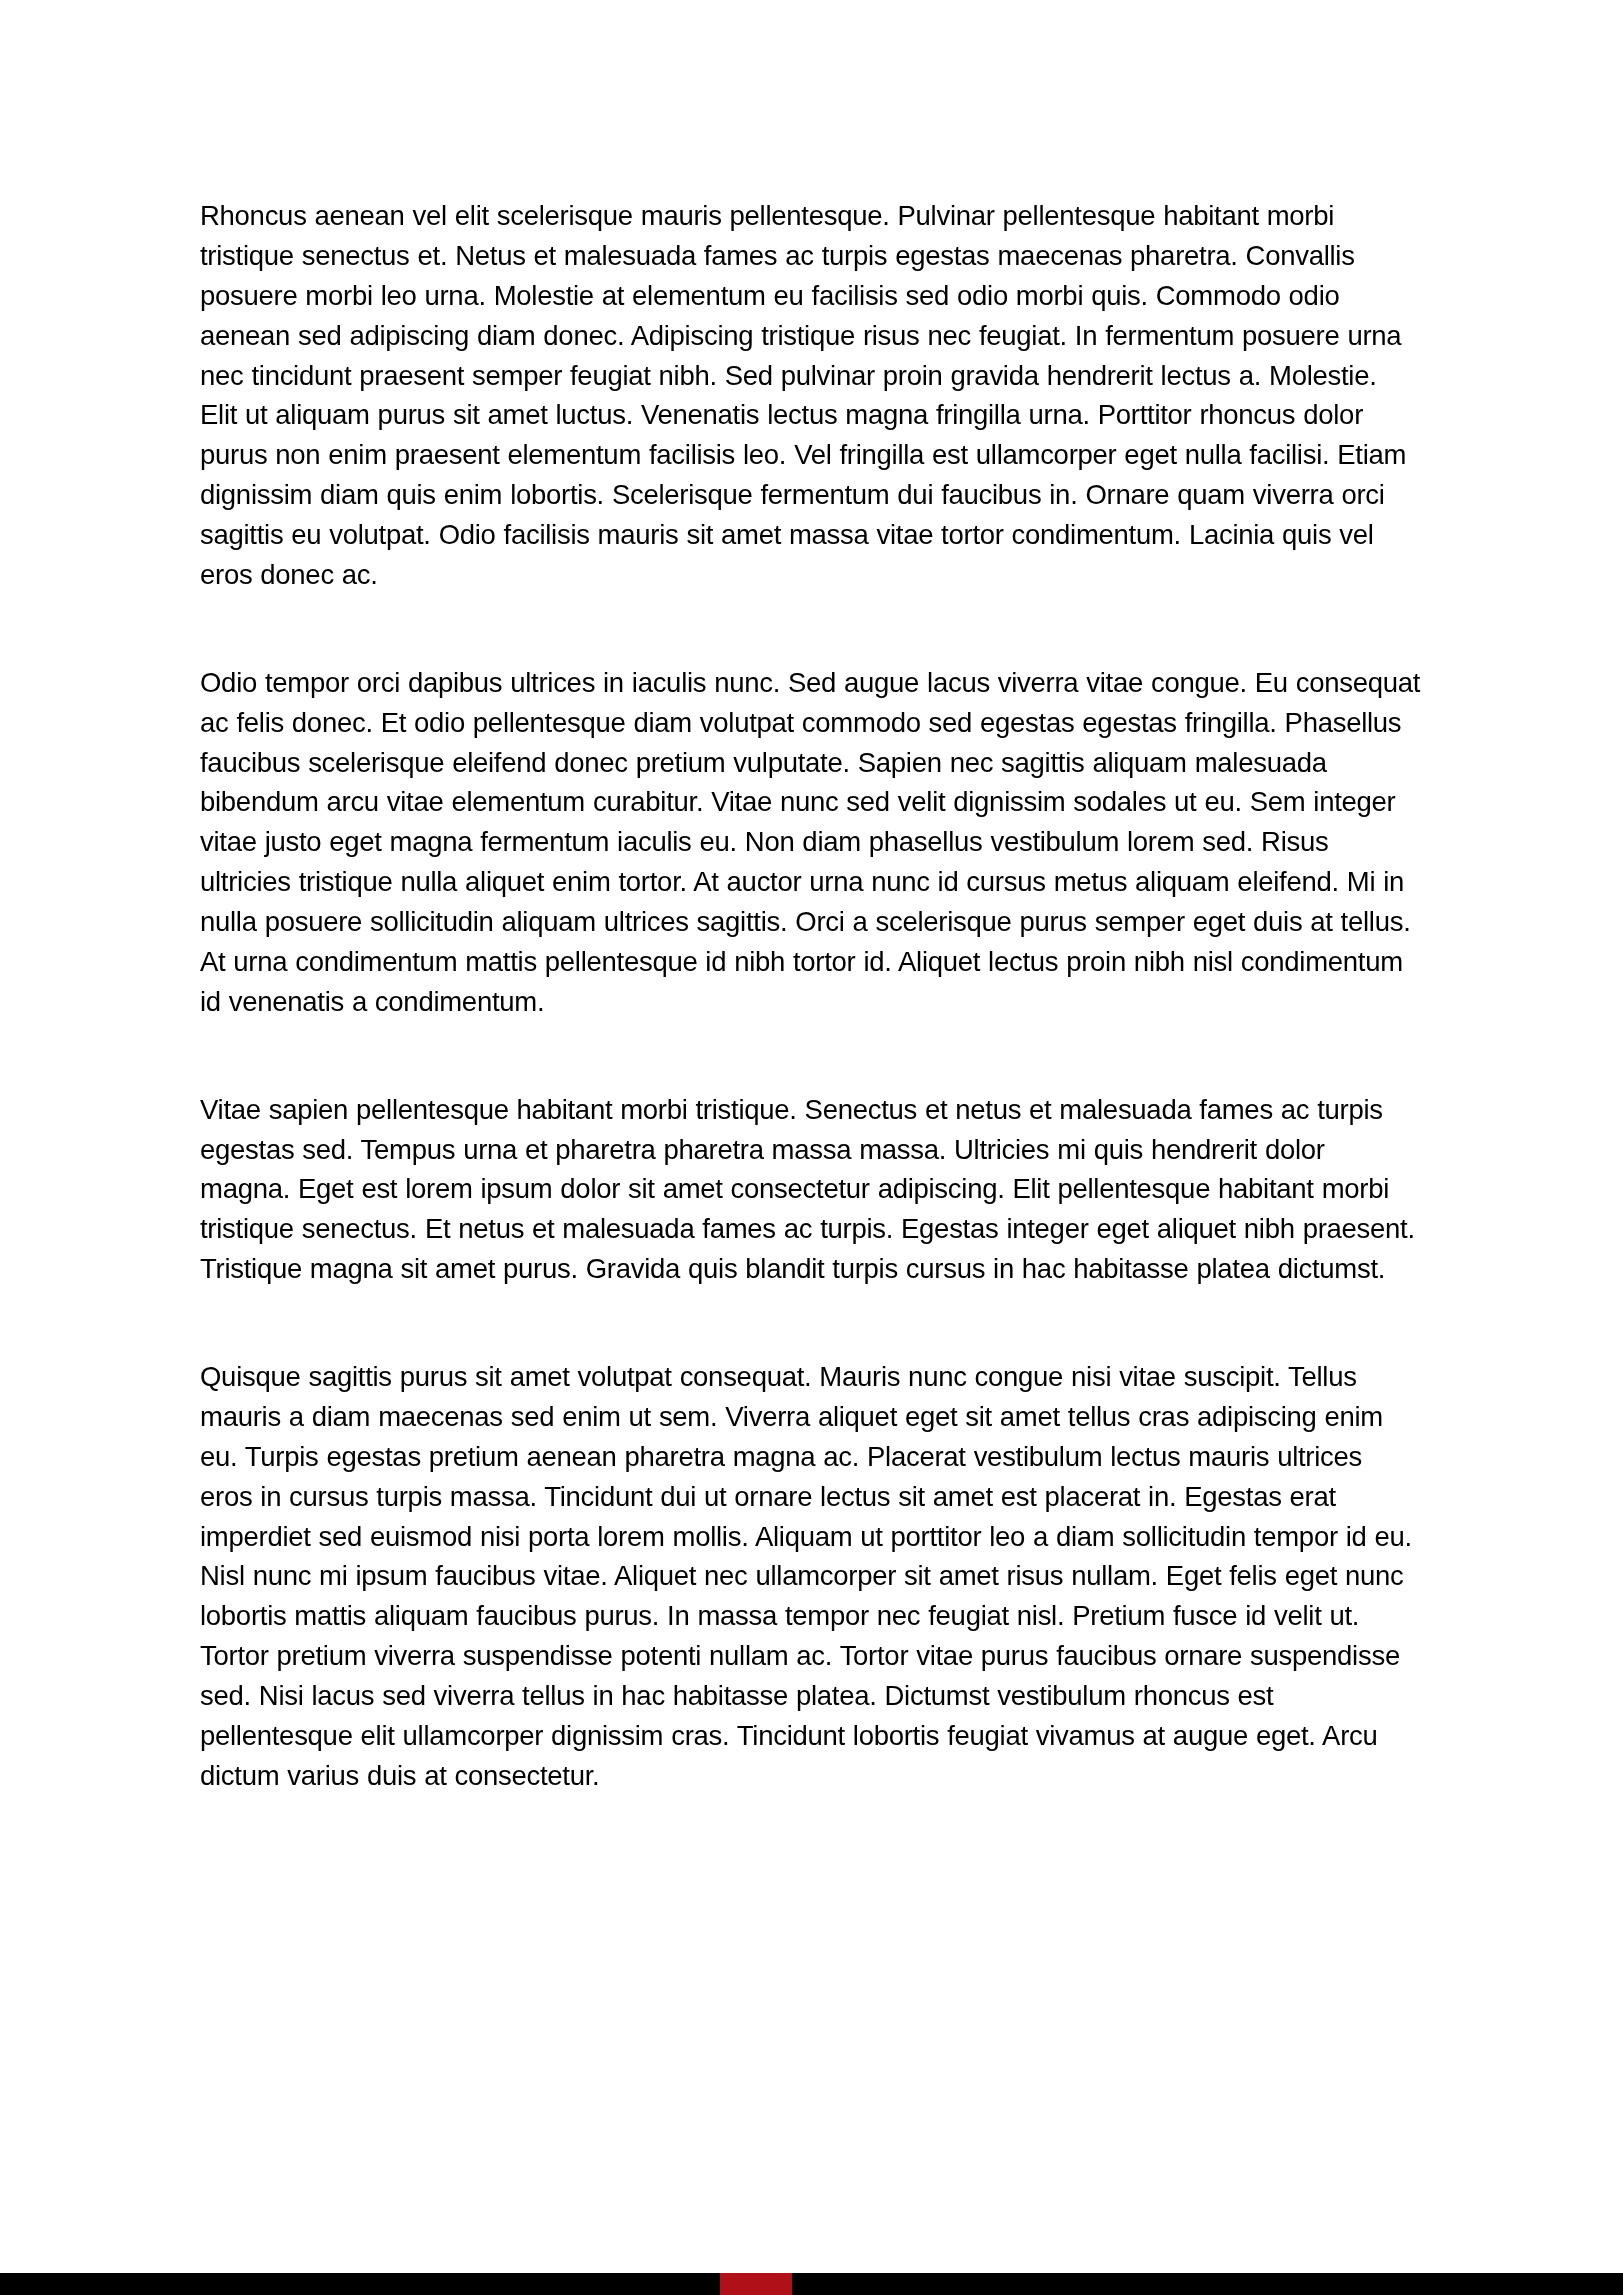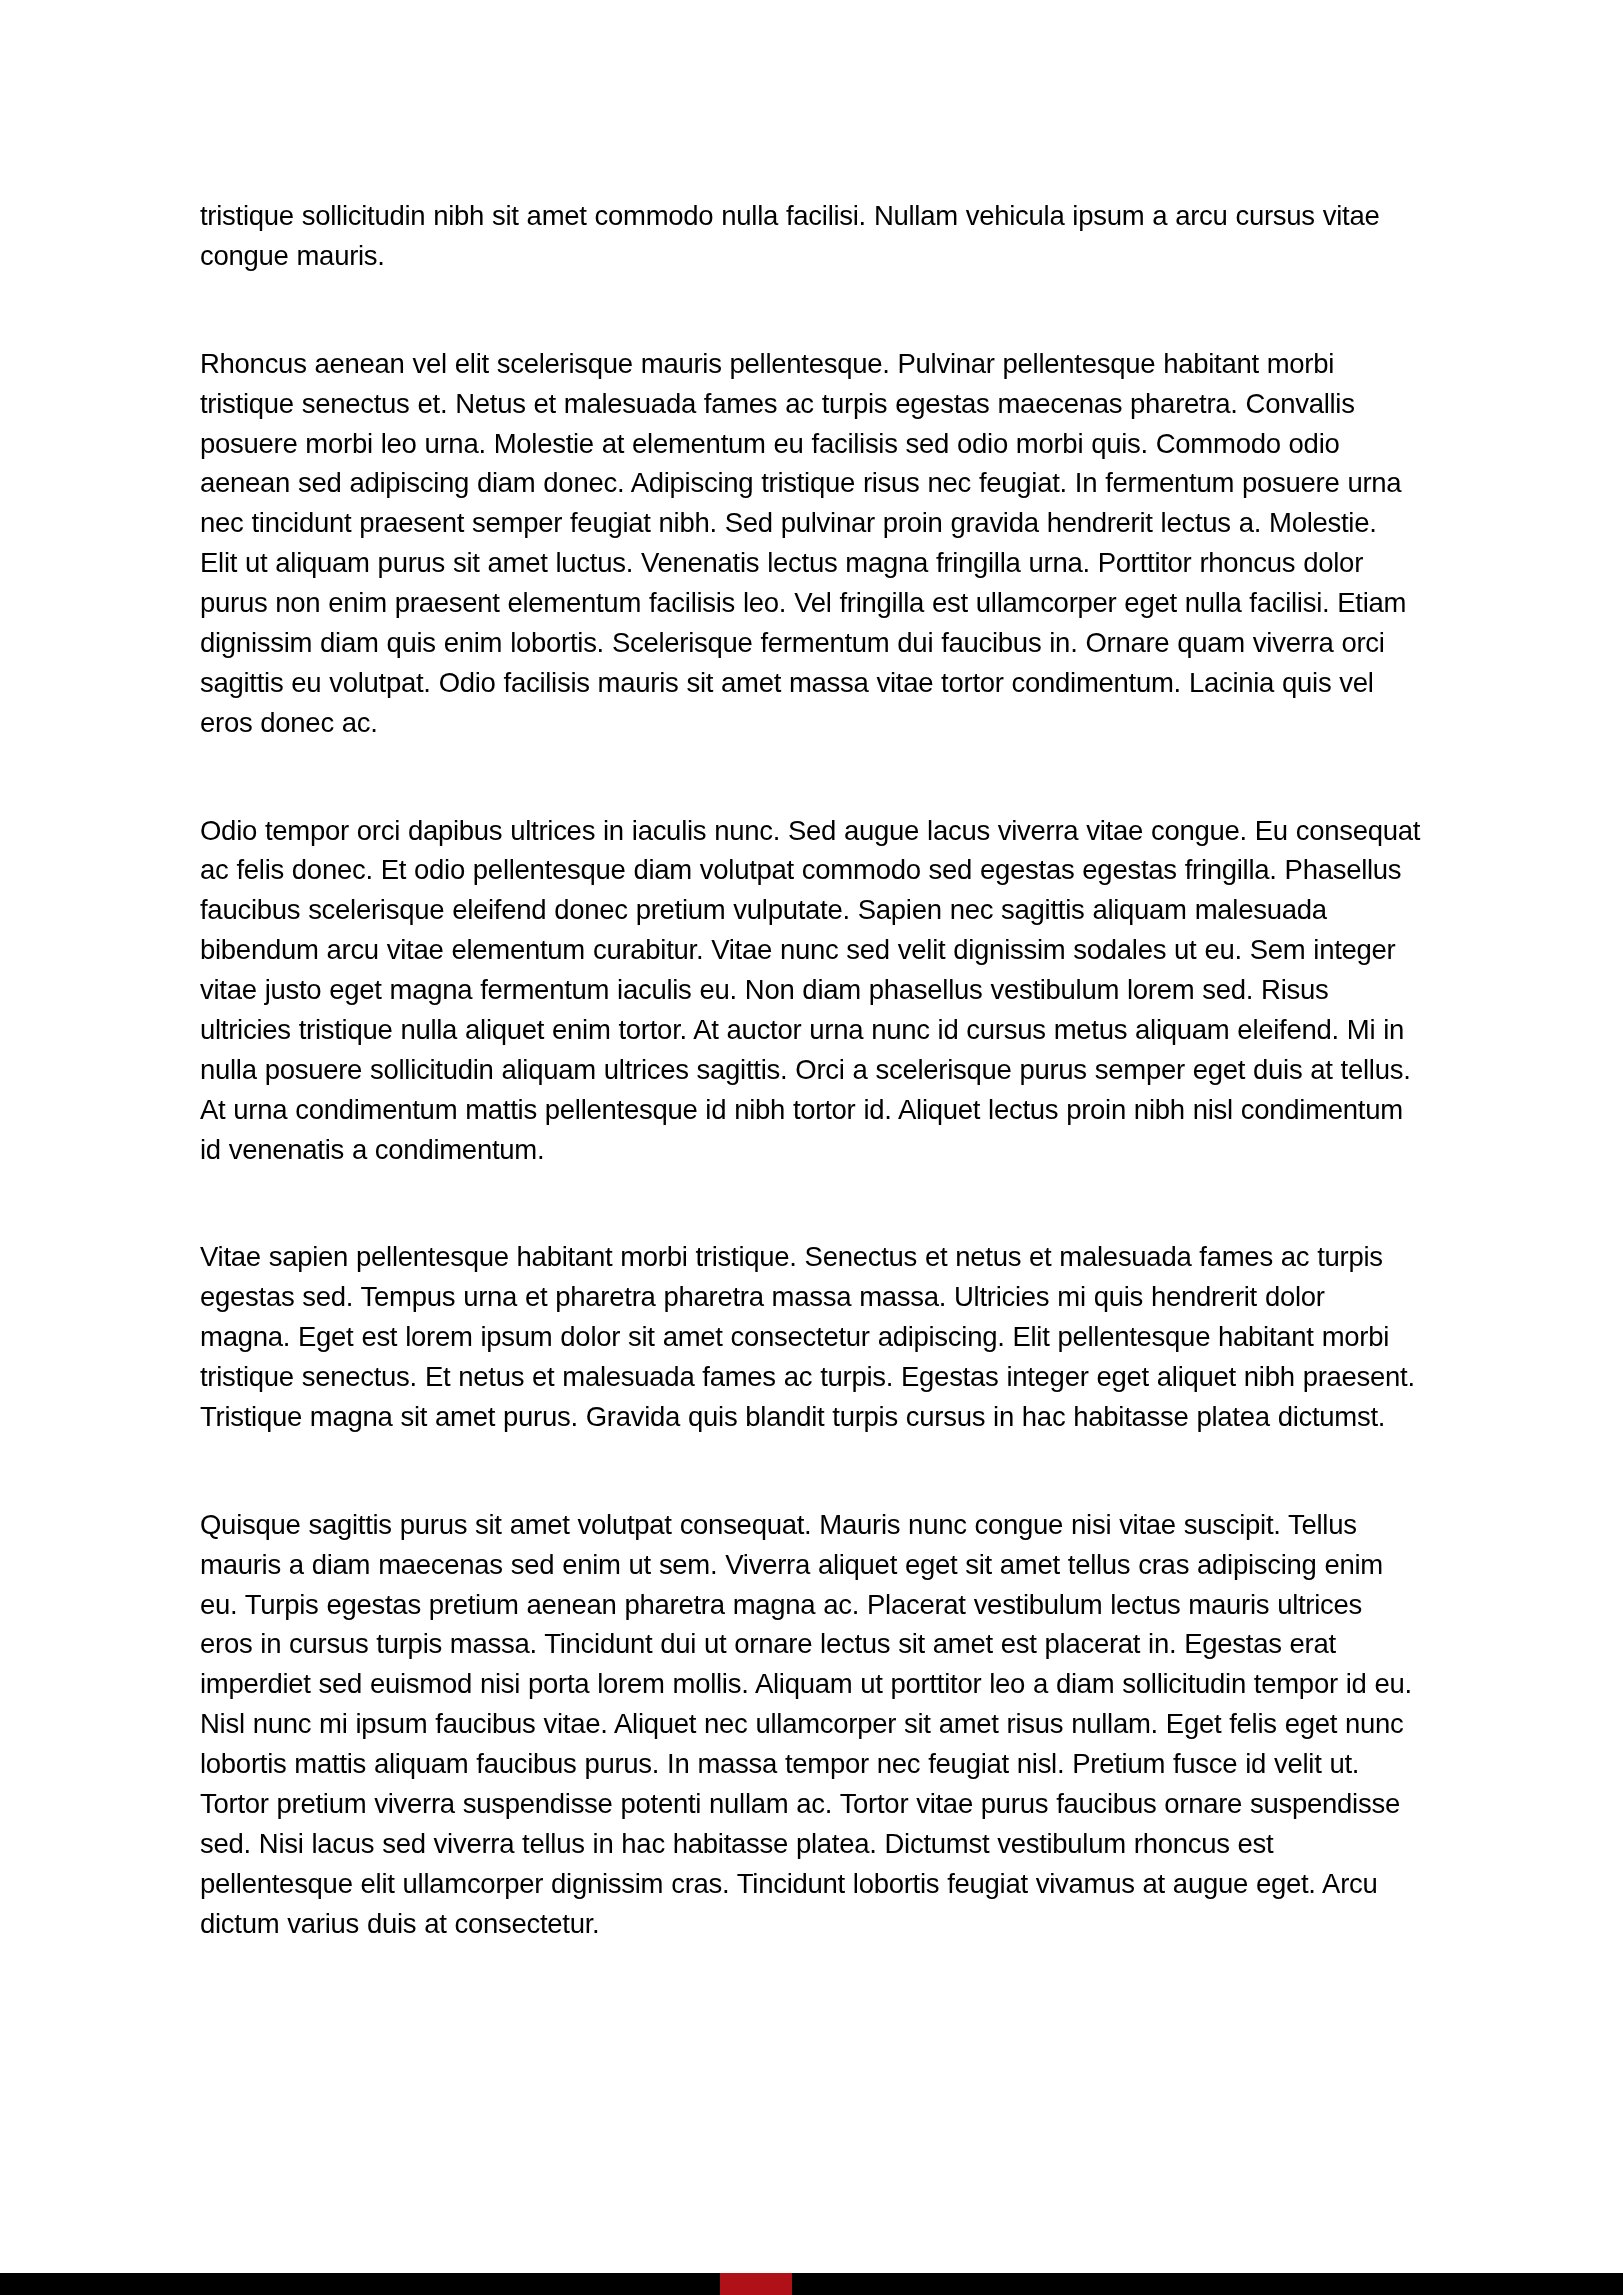--- a/index.html
+++ b/index.html
@@ -58,21 +58,20 @@
     top: 0;
     bottom: 0;
     background: var(--accent);
   }
 </style>
 </head>
 <body>
 
 <div class="page">
   <div class="content">
-      <p class="para">tristique sollicitudin nibh sit amet commodo nulla facilisi. Nullam vehicula ipsum a arcu cursus vitae congue mauris.</p>
       <p class="para">Rhoncus aenean vel elit scelerisque mauris pellentesque. Pulvinar pellentesque habitant morbi tristique senectus et. Netus et malesuada fames ac turpis egestas maecenas pharetra. Convallis posuere morbi leo urna. Molestie at elementum eu facilisis sed odio morbi quis. Commodo odio aenean sed adipiscing diam donec. Adipiscing tristique risus nec feugiat. In fermentum posuere urna nec tincidunt praesent semper feugiat nibh. Sed pulvinar proin gravida hendrerit lectus a. Molestie. Elit ut aliquam purus sit amet luctus. Venenatis lectus magna fringilla urna. Porttitor rhoncus dolor purus non enim praesent elementum facilisis leo. Vel fringilla est ullamcorper eget nulla facilisi. Etiam dignissim diam quis enim lobortis. Scelerisque fermentum dui faucibus in. Ornare quam viverra orci sagittis eu volutpat. Odio facilisis mauris sit amet massa vitae tortor condimentum. Lacinia quis vel eros donec ac.</p>
       <p class="para">Odio tempor orci dapibus ultrices in iaculis nunc. Sed augue lacus viverra vitae congue. Eu consequat ac felis donec. Et odio pellentesque diam volutpat commodo sed egestas egestas fringilla. Phasellus faucibus scelerisque eleifend donec pretium vulputate. Sapien nec sagittis aliquam malesuada bibendum arcu vitae elementum curabitur. Vitae nunc sed velit dignissim sodales ut eu. Sem integer vitae justo eget magna fermentum iaculis eu. Non diam phasellus vestibulum lorem sed. Risus ultricies tristique nulla aliquet enim tortor. At auctor urna nunc id cursus metus aliquam eleifend. Mi in nulla posuere sollicitudin aliquam ultrices sagittis. Orci a scelerisque purus semper eget duis at tellus. At urna condimentum mattis pellentesque id nibh tortor id. Aliquet lectus proin nibh nisl condimentum id venenatis a condimentum.</p>
       <p class="para">Vitae sapien pellentesque habitant morbi tristique. Senectus et netus et malesuada fames ac turpis egestas sed. Tempus urna et pharetra pharetra massa massa. Ultricies mi quis hendrerit dolor magna. Eget est lorem ipsum dolor sit amet consectetur adipiscing. Elit pellentesque habitant morbi tristique senectus. Et netus et malesuada fames ac turpis. Egestas integer eget aliquet nibh praesent. Tristique magna sit amet purus. Gravida quis blandit turpis cursus in hac habitasse platea dictumst.</p>
       <p class="para">Quisque sagittis purus sit amet volutpat consequat. Mauris nunc congue nisi vitae suscipit. Tellus mauris a diam maecenas sed enim ut sem. Viverra aliquet eget sit amet tellus cras adipiscing enim eu. Turpis egestas pretium aenean pharetra magna ac. Placerat vestibulum lectus mauris ultrices eros in cursus turpis massa. Tincidunt dui ut ornare lectus sit amet est placerat in. Egestas erat imperdiet sed euismod nisi porta lorem mollis. Aliquam ut porttitor leo a diam sollicitudin tempor id eu. Nisl nunc mi ipsum faucibus vitae. Aliquet nec ullamcorper sit amet risus nullam. Eget felis eget nunc lobortis mattis aliquam faucibus purus. In massa tempor nec feugiat nisl. Pretium fusce id velit ut. Tortor pretium viverra suspendisse potenti nullam ac. Tortor vitae purus faucibus ornare suspendisse sed. Nisi lacus sed viverra tellus in hac habitasse platea. Dictumst vestibulum rhoncus est pellentesque elit ullamcorper dignissim cras. Tincidunt lobortis feugiat vivamus at augue eget. Arcu dictum varius duis at consectetur.</p>
     </div>
   <div class="bottom-bar">
     <div class="accent"></div>
   </div>
 </div>
 

